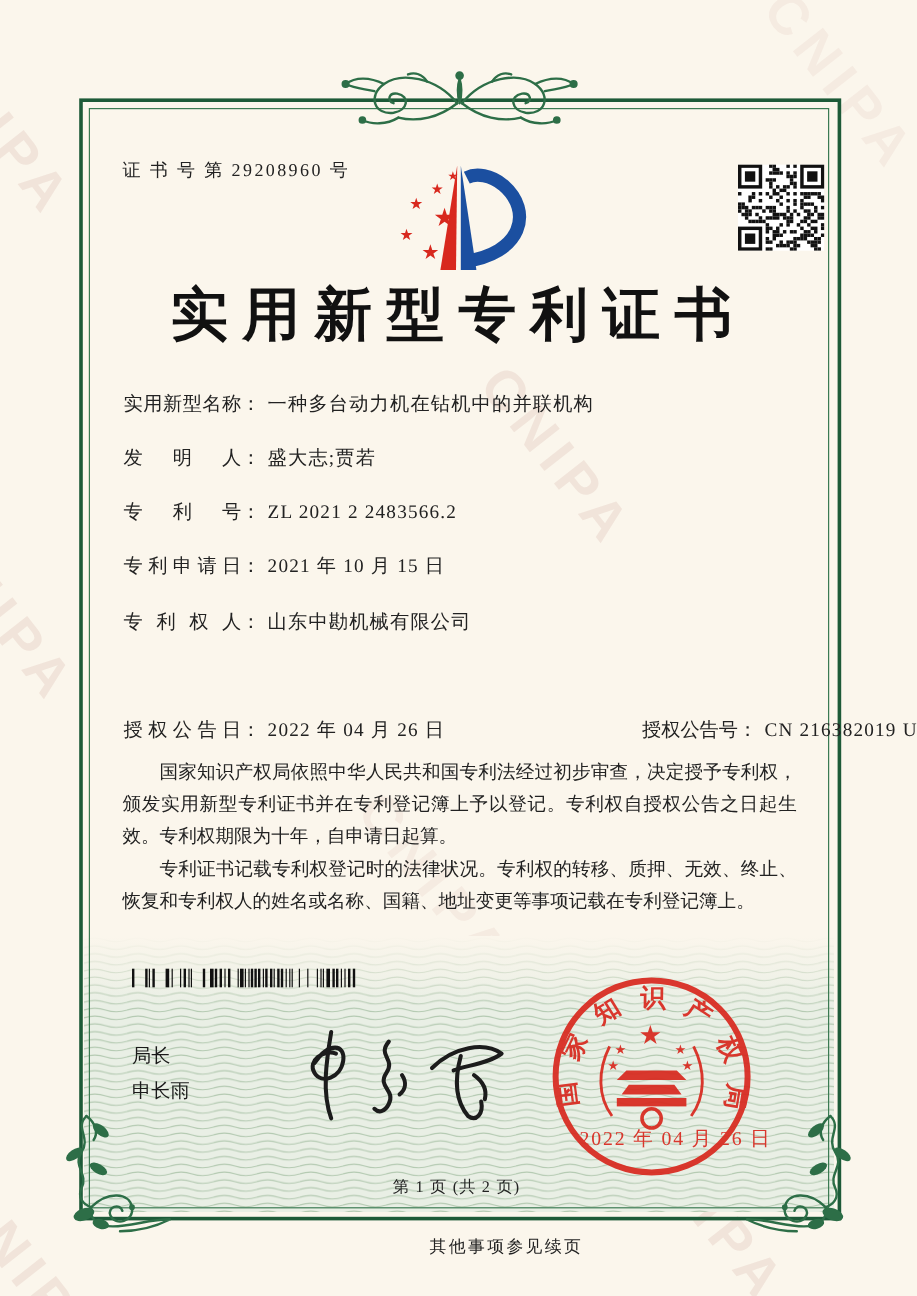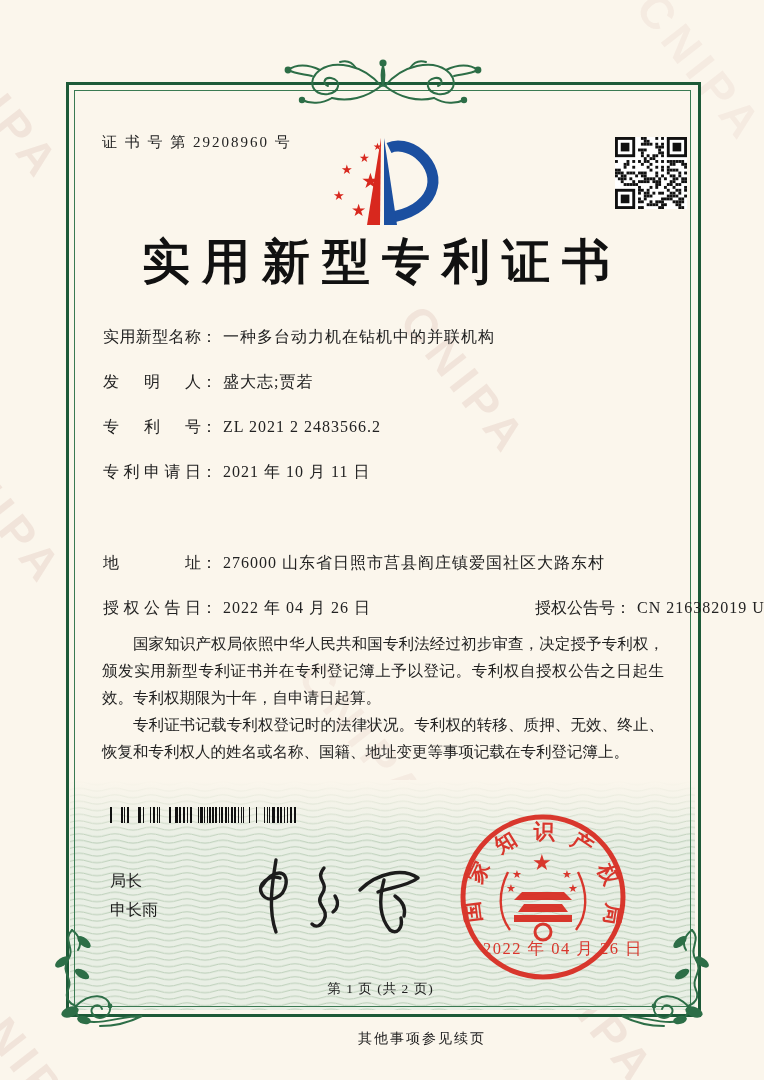--- a/index.html
+++ b/index.html
@@ -349,24 +349,24 @@
   <div class="row" style="top:327px">
     <span class="lbl">实用新型名称</span><span class="colon">：</span><span class="val">一种多台动力机在钻机中的并联机构</span>
   </div>
   <div class="row" style="top:372px">
     <span class="lbl">发明人</span><span class="colon">：</span><span class="val">盛大志;贾若</span>
   </div>
   <div class="row" style="top:417px">
     <span class="lbl">专利号</span><span class="colon">：</span><span class="val">ZL 2021 2 2483566.2</span>
   </div>
   <div class="row" style="top:462px">
-    <span class="lbl">专利申请日</span><span class="colon">：</span><span class="val">2021 年 10 月 11 日</span>
-  </div>
-  <div class="row" style="top:553px">
-    <span class="lbl">地址</span><span class="colon">：</span><span class="val">276000 山东省日照市莒县阎庄镇爱国社区大路东村</span>
+    <span class="lbl">专利申请日</span><span class="colon">：</span><span class="val">2021 年 10 月 15 日</span>
+  </div>
+  <div class="row" style="top:508px">
+    <span class="lbl">专利权人</span><span class="colon">：</span><span class="val">山东中勘机械有限公司</span>
   </div>
   <div class="row" style="top:598px;width:560px">
     <span class="lbl">授权公告日</span><span class="colon">：</span><span class="val">2022 年 04 月 26 日</span>
     <span class="grant2">
       <span class="lbl5">授权公告号</span><span class="colon">：</span><span class="val">CN 216382019 U</span>
     </span>
   </div>
 
   <div class="bodytext">
     <p>国家知识产权局依照中华人民共和国专利法经过初步审查，决定授予专利权，颁发实用新型专利证书并在专利登记簿上予以登记。专利权自授权公告之日起生效。专利权期限为十年，自申请日起算。</p>

